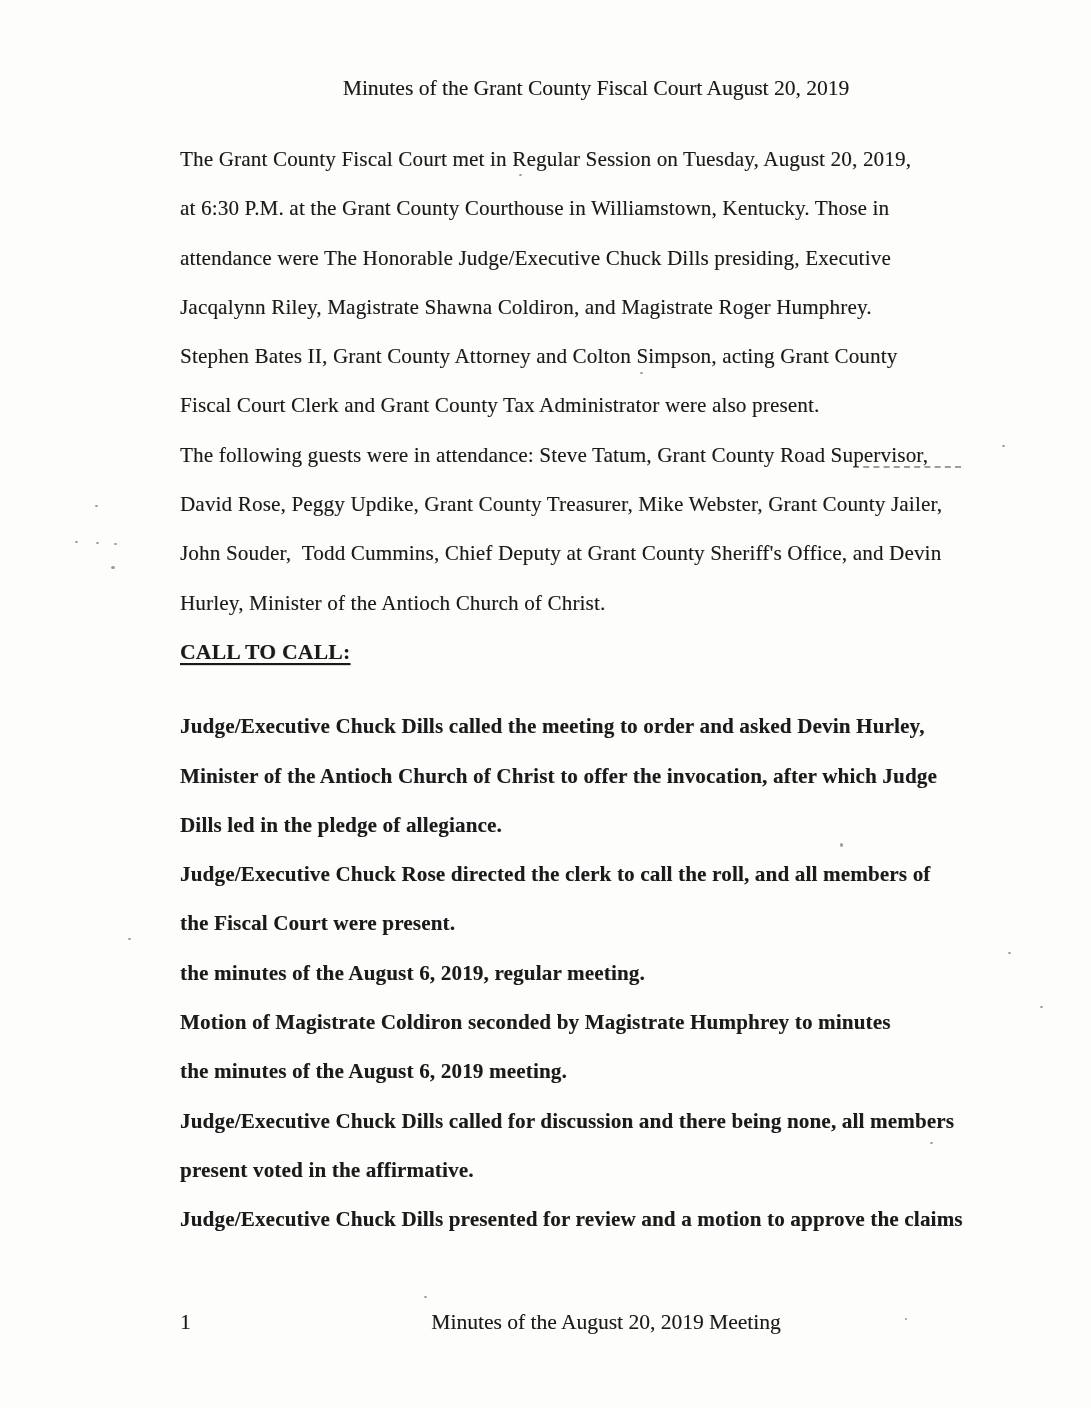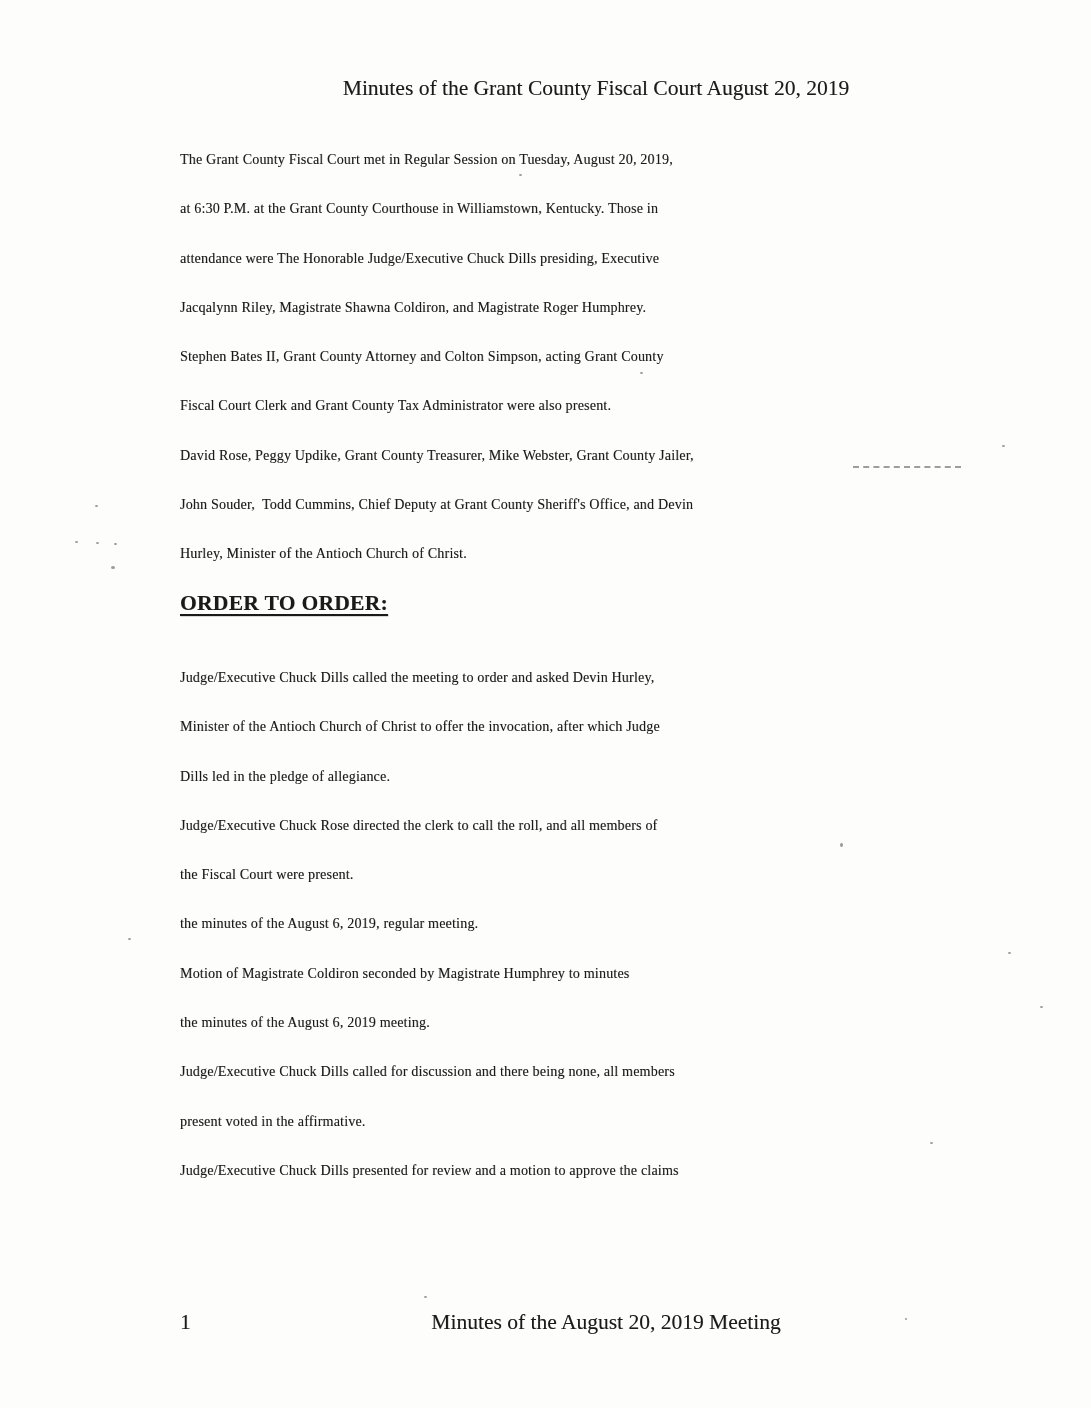--- a/index.html
+++ b/index.html
@@ -25,39 +25,40 @@
   }
   .doc-title {
     text-align: center;
     font-size: 21.5px;
     line-height: 49px;
     margin-bottom: 22px;
     white-space: pre;
     text-shadow: 0.4px 0.4px 0 rgba(20,20,20,0.35);
   }
   .line {
-    font-size: 14px;
+    font-size: 21px;
     line-height: 49.3px;
     white-space: pre;
     letter-spacing: 0.2px;
     text-shadow: 0.4px 0.4px 0 rgba(20,20,20,0.35);
   }
   .section-heading {
     font-size: 21.5px;
     line-height: 49.3px;
     font-weight: bold;
     text-decoration: underline;
     text-decoration-thickness: 2px;
     text-underline-offset: 4px;
     white-space: pre;
     letter-spacing: 0.3px;
     text-shadow: 0.4px 0.4px 0 rgba(20,20,20,0.4);
   }
   .para-after-heading {
     margin-top: 25px;
+    font-weight: bold;
   }
   .footer {
     position: absolute;
     left: 180px;
     top: 1302px;
     width: 832px;
     font-size: 21.5px;
     line-height: 40px;
   }
   .footer .page-number {
@@ -96,26 +97,27 @@
 
     <div class="doc-title">Minutes of the Grant County Fiscal Court August 20, 2019</div>
 
     <div>
       <div class="line">The Grant County Fiscal Court met in Regular Session on Tuesday, August 20, 2019,</div>
       <div class="line">at 6:30 P.M. at the Grant County Courthouse in Williamstown, Kentucky. Those in</div>
       <div class="line">attendance were The Honorable Judge/Executive Chuck Dills presiding, Executive</div>
       <div class="line">Jacqalynn Riley, Magistrate Shawna Coldiron, and Magistrate Roger Humphrey.</div>
       <div class="line">Stephen Bates II, Grant County Attorney and Colton Simpson, acting Grant County</div>
       <div class="line">Fiscal Court Clerk and Grant County Tax Administrator were also present.</div>
+      <div class="line">The following guests were in attendance: Steve Tatum, Grant County Road Supervisor,</div>
       <div class="line">David Rose, Peggy Updike, Grant County Treasurer, Mike Webster, Grant County Jailer,</div>
       <div class="line">John Souder,  Todd Cummins, Chief Deputy at Grant County Sheriff's Office, and Devin</div>
       <div class="line">Hurley, Minister of the Antioch Church of Christ.</div>
     </div>
 
-    <div class="section-heading">ORDER TO ORDER:</div>
+    <div class="section-heading">CALL TO CALL:</div>
 
     <div class="para-after-heading">
       <div class="line">Judge/Executive Chuck Dills called the meeting to order and asked Devin Hurley,</div>
       <div class="line">Minister of the Antioch Church of Christ to offer the invocation, after which Judge</div>
       <div class="line">Dills led in the pledge of allegiance.</div>
       <div class="line">Judge/Executive Chuck Rose directed the clerk to call the roll, and all members of</div>
       <div class="line">the Fiscal Court were present.</div>
       <div class="line">the minutes of the August 6, 2019, regular meeting.</div>
       <div class="line">Motion of Magistrate Coldiron seconded by Magistrate Humphrey to minutes</div>
       <div class="line">the minutes of the August 6, 2019 meeting.</div>

